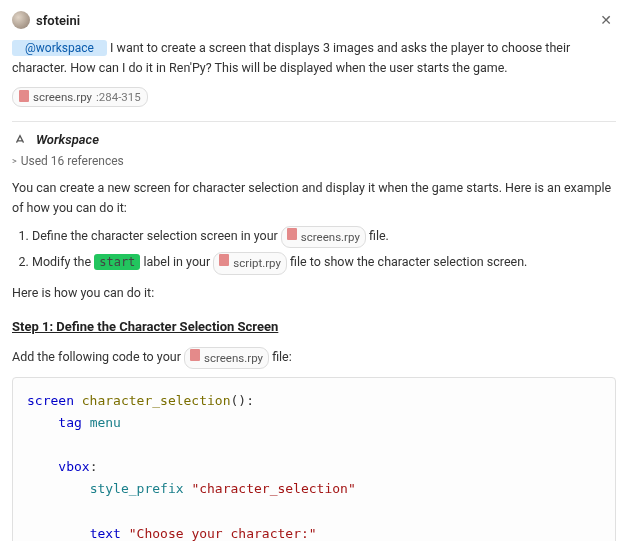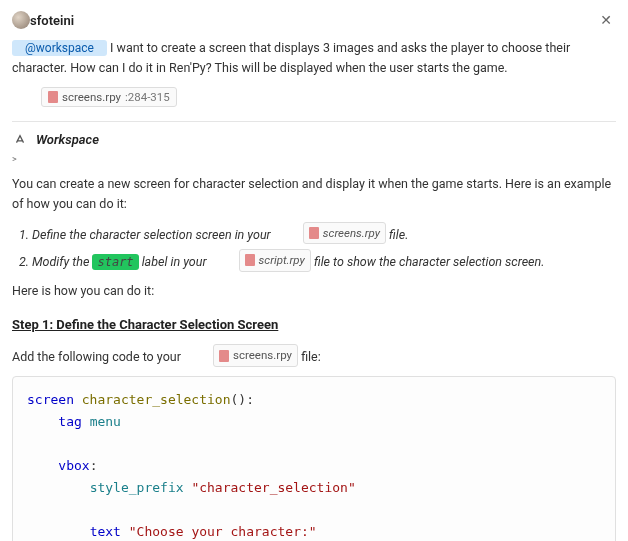--- a/index.html
+++ b/index.html
@@ -12,49 +12,47 @@
       height: 541px;
       overflow: hidden;
     }
     .container { padding: 10px 12px; }
     .user-row {
       display: flex;
       align-items: center;
       justify-content: space-between;
       margin-bottom: 8px;
     }
-    .user-left { display: flex; align-items: center; }
+    .user-left { display: flex; align-items: center; gap: 6px; }
     .avatar {
       width: 18px; height: 18px; border-radius: 50%;
       background: radial-gradient(circle at 35% 35%, #e0d4c6, #8c7b6d);
       flex-shrink: 0;
     }
     .username { font-weight: 600; color: #222; font-size: 13px; }
     .close-x { color: #666; cursor: pointer; font-size: 14px; font-weight: 400; padding: 2px 4px; }
 
     .prompt { margin: 6px 0 10px 0; line-height: 1.55; color: #333; font-size: 12.5px; }
     .mention {
       background: #cfe7fb;
       color: #0b5cad;
       padding: 1px 13px;
       border-radius: 3px;
       font-size: 12px;
     }
 
     .file-chip {
       display: inline-flex;
-      align-items: center;
       gap: 4px;
       border: 1px solid #ddd;
-      border-radius: 3px;
+      border-radius: 9px;
       padding: 2px 6px;
       font-size: 11.5px;
       color: #555;
       background: #fafafa;
-      margin-left: 29px;
     }
     .file-chip.small { padding: 1px 5px; }
     .file-icon {
       width: 10px; height: 12px;
       background: #e48a8a;
       border-radius: 1px;
       display: inline-block;
       flex-shrink: 0;
     }
     .file-line-range { color: #777; }
@@ -71,21 +69,21 @@
 
     .refs-row {
       display: flex; align-items: center; gap: 4px;
       color: #666; font-size: 12px; margin: 6px 0 10px 0;
       cursor: pointer;
     }
     .chevron { font-size: 9px; color: #777; }
 
     .answer { line-height: 1.6; color: #333; font-size: 12.5px; }
     .answer ol { margin: 8px 0 8px 20px; }
-    .answer ol li { margin-bottom: 4px; font-style: italic; }
+    .answer ol li { margin-bottom: 4px; }
     .inline-code {
       font-family: ui-monospace, SFMono-Regular, Menlo, Consolas, monospace;
       background: #22c55e;
       padding: 1px 5px;
       border-radius: 3px;
       font-size: 12px;
       color: #444;
     }
 
     .step-heading { font-weight: 700; margin: 14px 0 9px 0; color: #222; font-size: 13px; text-decoration: underline; }
@@ -137,20 +135,21 @@
     <span class="ws-icon">
       <svg width="14" height="14" viewBox="0 0 16 16" fill="none" stroke="currentColor" stroke-width="1.4">
         <path d="M4 11l4-8 4 8M5 9h6"></path>
       </svg>
     </span>
     <span class="ws-title">Workspace</span>
   </div>
 
   <div class="refs-row">
     <span class="chevron">&gt;</span>
+    <span>Used 16 references</span>
   </div>
 
   <div class="answer">
     <p>You can create a new screen for character selection and display it when the game starts. Here is an example of how you can do it:</p>
 
     <ol>
       <li>
         <span>Define the character selection screen in your </span>
         <span class="file-chip small">
           <span class="file-icon"></span>

